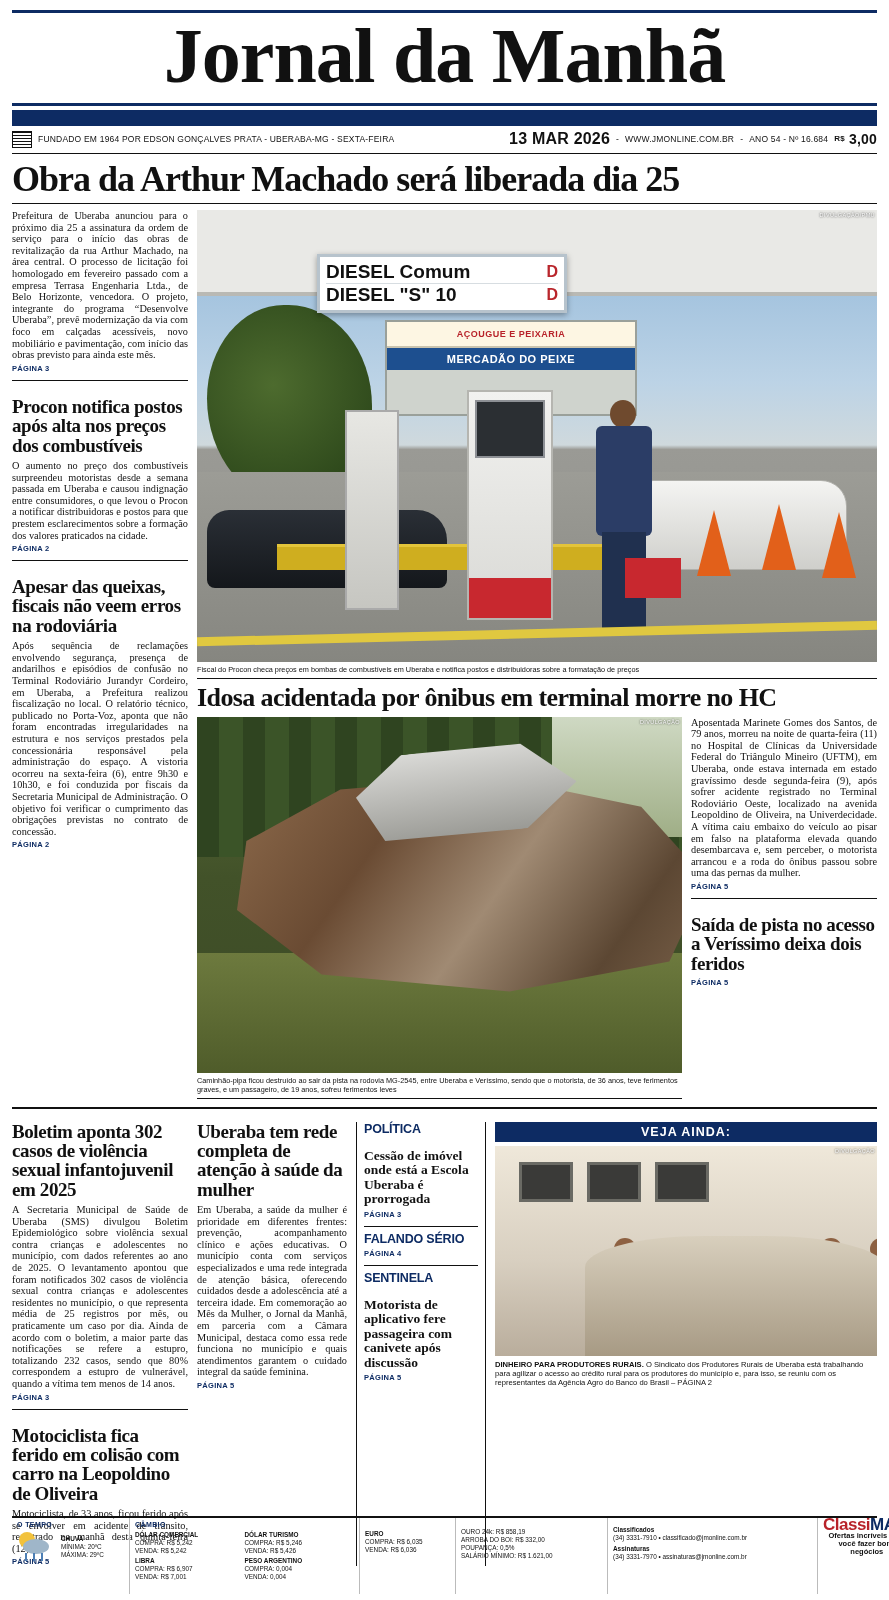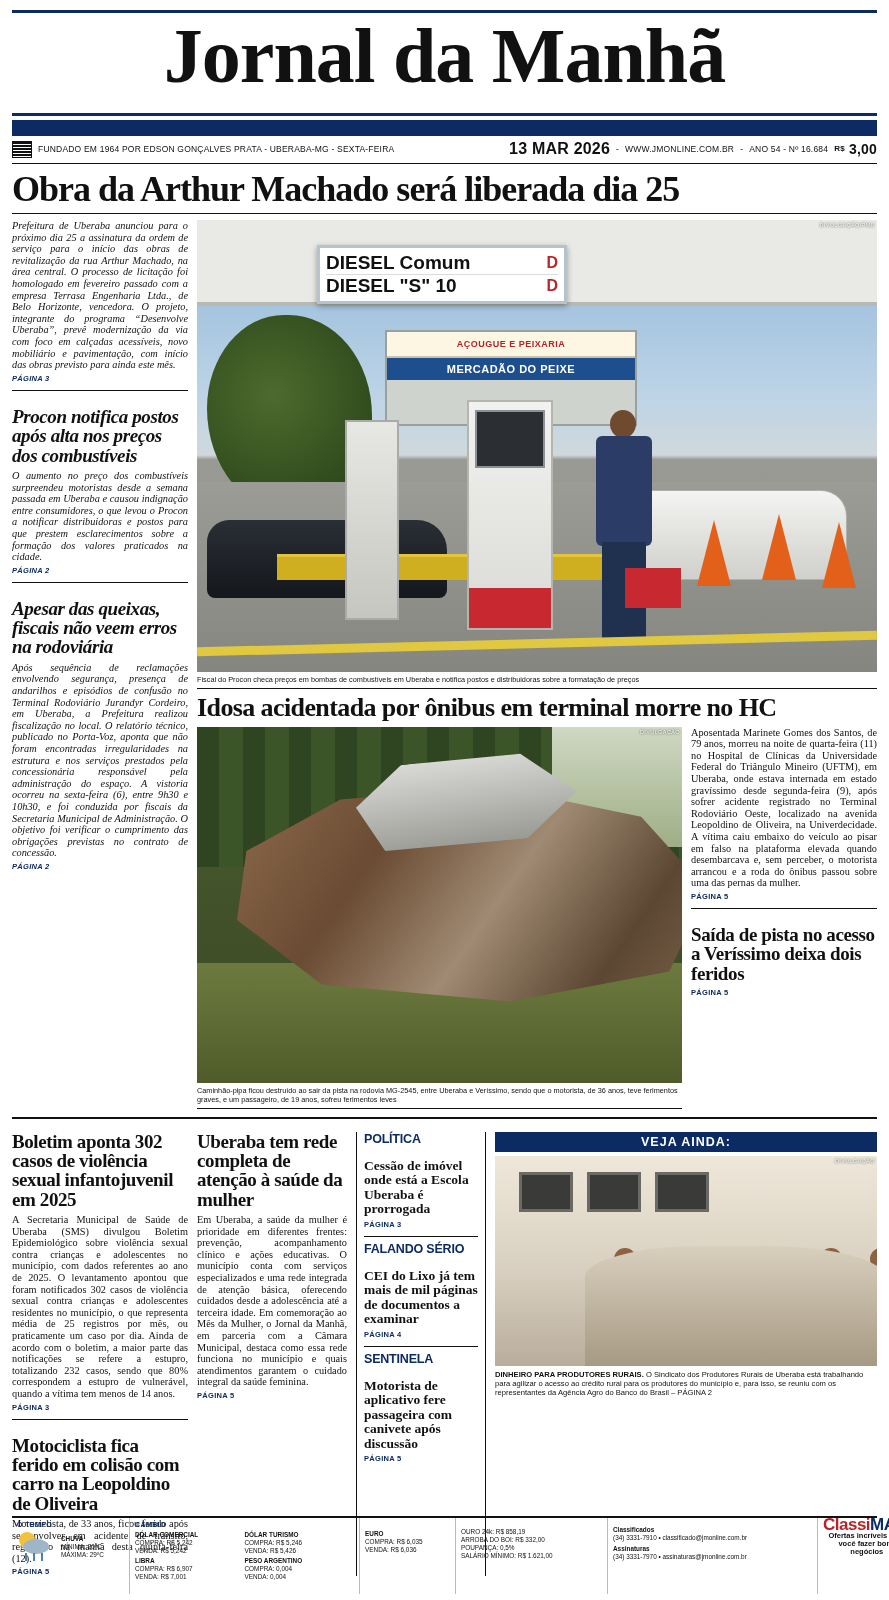--- a/index.html
+++ b/index.html
@@ -9,21 +9,21 @@
     background: #ffffff;
     color: #111;
     -webkit-font-smoothing: antialiased;
   }
   .page { width: 889px; height: 1600px; position: relative; padding: 10px 12px 0 12px; }
 
   
   .masthead {
     border-top: 3px solid #0d2b63;
     border-bottom: 3px solid #0d2b63;
-    padding: 6px 0 20px 0;
+    padding: 6px 0 10px 0;
     text-align: center;
     position: relative;
   }
   .masthead-title {
     font-family: "Liberation Serif", serif;
     font-weight: bold;
     font-size: 78px;
     line-height: 0.95;
     letter-spacing: -1px;
     color: #111;
@@ -57,21 +57,21 @@
     font-size: 36px;
     font-weight: bold;
     line-height: 1.0;
     letter-spacing: -1px;
     padding: 7px 0 6px 0;
     border-bottom: 1.5px solid #111;
   }
 
   
   .top-block { display: flex; gap: 9px; padding-top: 6px; }
-  .col-left { width: 176px; flex: 0 0 176px; font-style: italic; }
+  .col-left { width: 176px; flex: 0 0 176px; }
   .col-right { flex: 1 1 auto; }
 
   .body-text {
     font-size: 10.3px;
     line-height: 11.6px;
     text-align: justify;
     hyphens: auto;
   }
   .pagina {
     font-family: "Liberation Sans", sans-serif;
@@ -105,21 +105,21 @@
     line-height: 9px;
     padding: 3px 0 4px 0;
     border-bottom: 1px solid #111;
   }
 
   
   .ph-gas { height: 452px; background: linear-gradient(#8fb6d8 0%, #bcd3e6 38%, #cfd9dd 52%, #9a9a95 53%, #8d8d88 100%); }
   .gas-sky { position:absolute; inset:0; }
   .gas-canopy { position:absolute; left:0; right:0; top:0; height:86px; background:#e9e9e6; border-bottom:4px solid #b9b9b4; }
   .gas-sign {
-    position:absolute; left:120px; top:25px; width:250px; background:#fff;
+    position:absolute; left:120px; top:44px; width:250px; background:#fff;
     border:3px solid #b7c3cc; padding:4px 6px; font-family:"Liberation Sans",sans-serif;
     font-weight:bold; font-size:19px; line-height:22px; color:#111;
     box-shadow: 0 2px 6px rgba(0,0,0,.35);
   }
   .gas-sign .row { display:flex; justify-content:space-between; align-items:center; border-bottom:1px solid #d7dde1; }
   .gas-sign .row:last-child { border-bottom:none; }
   .gas-sign .d { font-size:16px; color:#b9262c; }
   .gas-store {
     position:absolute; left:188px; top:110px; width:252px; height:96px;
     background:#cfd3cd; border:2px solid #9aa09a;
@@ -351,21 +351,20 @@
 
     <div class="lw3">
       <div>
         <div class="sec-head">POLÍTICA</div>
         <div class="sec-sub">Cessão de imóvel onde está a Escola Uberaba é prorrogada</div>
         <div class="pagina">PÁGINA 3</div>
       </div>
       <div class="hr-thin"></div>
       <div>
         <div class="sec-head">FALANDO SÉRIO</div>
-        <div class="sec-sub">CEI do Lixo já tem mais de mil páginas de documentos a examinar</div>
         <div class="pagina">PÁGINA 4</div>
       </div>
       <div class="hr-thin"></div>
       <div>
         <div class="sec-head">SENTINELA</div>
         <div class="sec-sub">Motorista de aplicativo fere passageira com canivete após discussão</div>
         <div class="pagina">PÁGINA 5</div>
       </div>
     </div>
 

